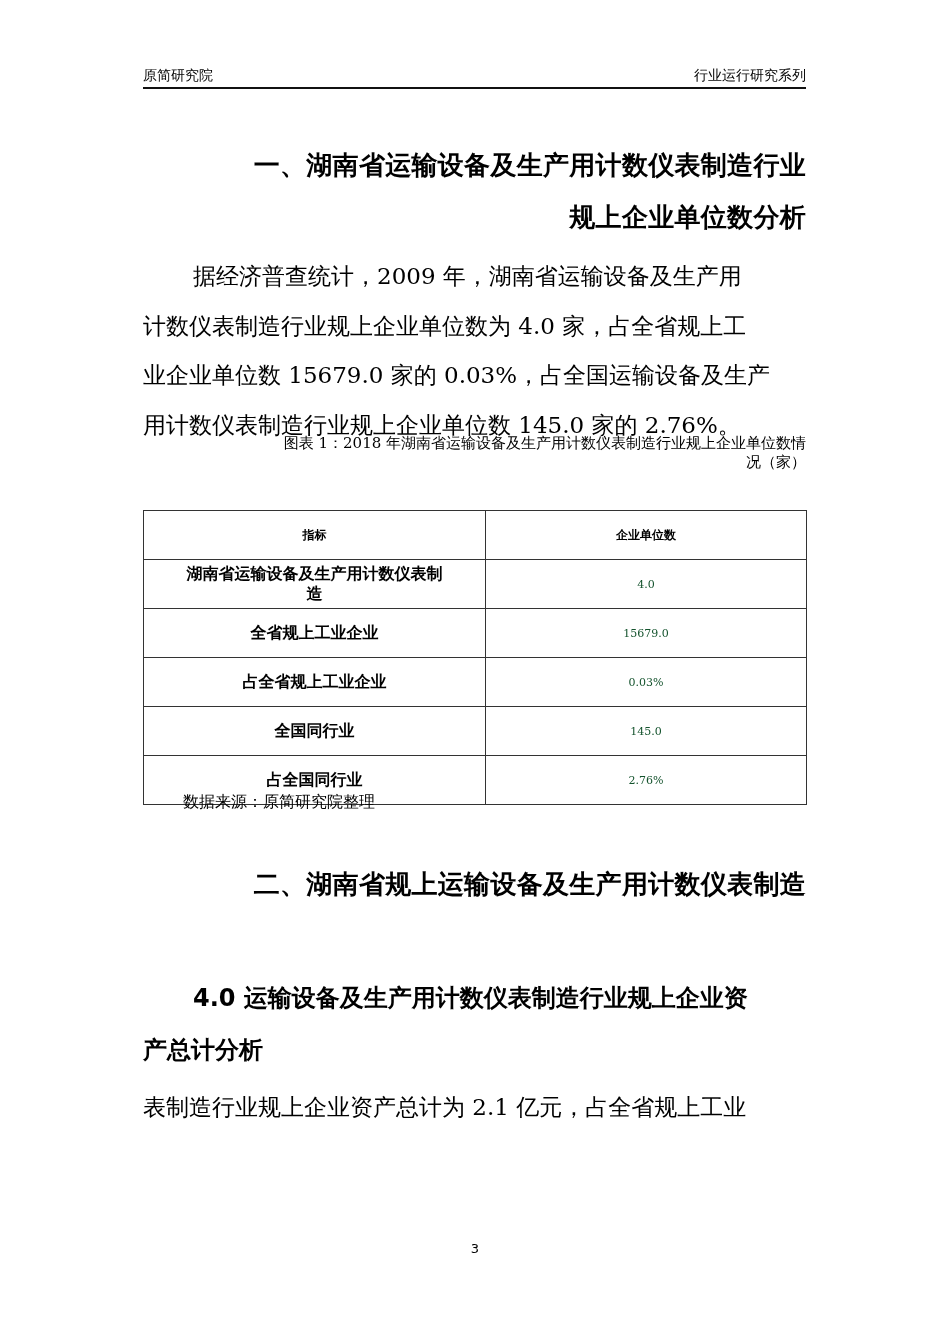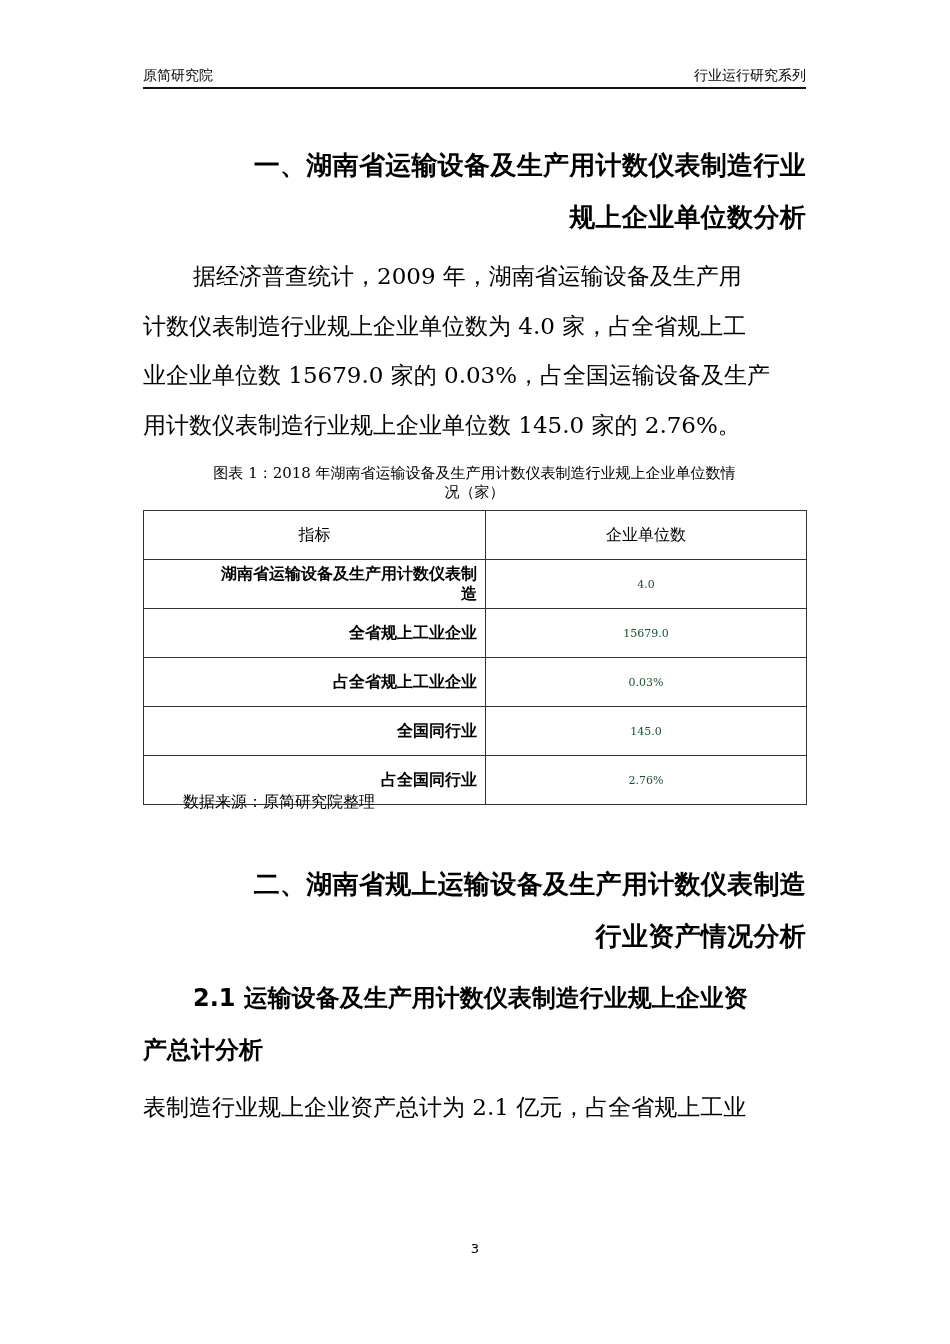--- a/index.html
+++ b/index.html
@@ -62,53 +62,52 @@
     left: 143px;
     width: 663px;
     font-size: 23px;
     line-height: 49.5px;
     text-align: justify;
   }
   .para .indent { display: inline-block; width: 50px; }
   .caption {
     position: absolute;
     left: 143px;
-    top: 464px;
-    width: 663px;
-    text-align: center;
+    top: 434px;
+    width: 663px;
+    text-align: right;
     font-size: 15px;
     line-height: 19px;
   }
   table.data {
     position: absolute;
     left: 143px;
     top: 510px;
     width: 663px;
     border-collapse: collapse;
     table-layout: fixed;
   }
   table.data td, table.data th {
     border: 1.5px solid #333;
     text-align: center;
     vertical-align: middle;
     height: 48px;
     padding: 0 8px;
   }
   table.data th {
     font-family: "DejaVu Sans", "Liberation Sans", sans-serif;
-    font-weight: normal;
+    font-weight: bold;
+    font-size: 12px;
+    line-height: 20px;
+  }
+  table.data td.label {
+    font-family: "DejaVu Sans", "Liberation Sans", sans-serif;
+    font-weight: bold;
     font-size: 16px;
     line-height: 20px;
-  }
-  table.data td.label {
-    font-family: "DejaVu Sans", "Liberation Sans", sans-serif;
-    font-weight: bold;
-    font-size: 16px;
-    line-height: 20px;
-    text-align: right;
   }
   table.data td.value {
     font-size: 11px;
     color: #14532d;
   }
   .source {
     position: absolute;
     left: 183px;
     top: 792px;
     font-size: 16px;
@@ -183,25 +182,24 @@
     <td class="label">占全国同行业</td>
     <td class="value">2.76%</td>
   </tr>
 </tbody>
   </table>
 
 <div class="source">数据来源：原简研究院整理</div>
 
 <div class="h1" style="top:858px;text-align:right;">
   <div><span class="indent"></span><span>二、湖南省规上运输设备及生产用计数仪表制造</span></div>
-  <div>行业资产情况分析</div>
 </div>
 
 <div class="h2" style="top:972px;">
-  <div><span class="indent"></span><span>2.1  运输设备及生产用计数仪表制造行业规上企业资</span></div>
+  <div><span class="indent"></span><span>4.0  运输设备及生产用计数仪表制造行业规上企业资</span></div>
   <div>产总计分析</div>
 </div>
 
 <div class="para" style="top:1083px;">
   <div>表制造行业规上企业资产总计为 2.1 亿元，占全省规上工业</div>
 </div>
 
 <div class="page-number">3</div>
 
 </body></html>

